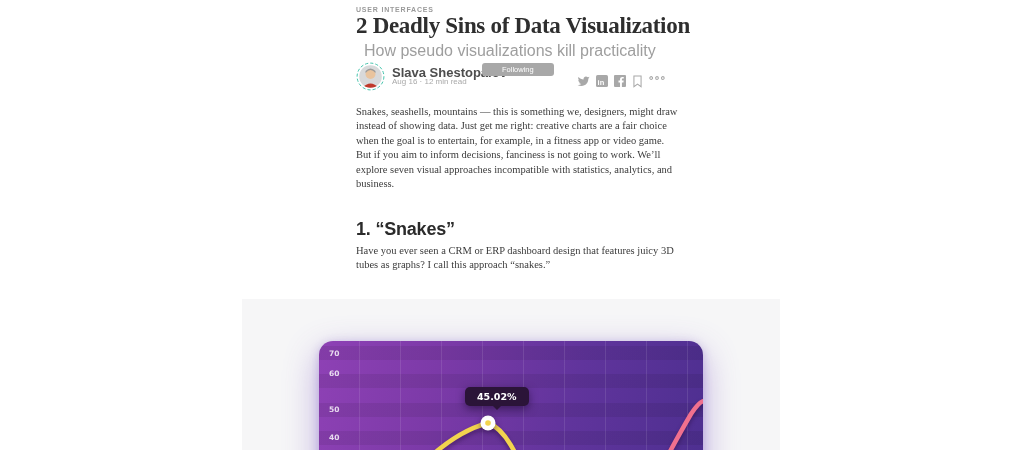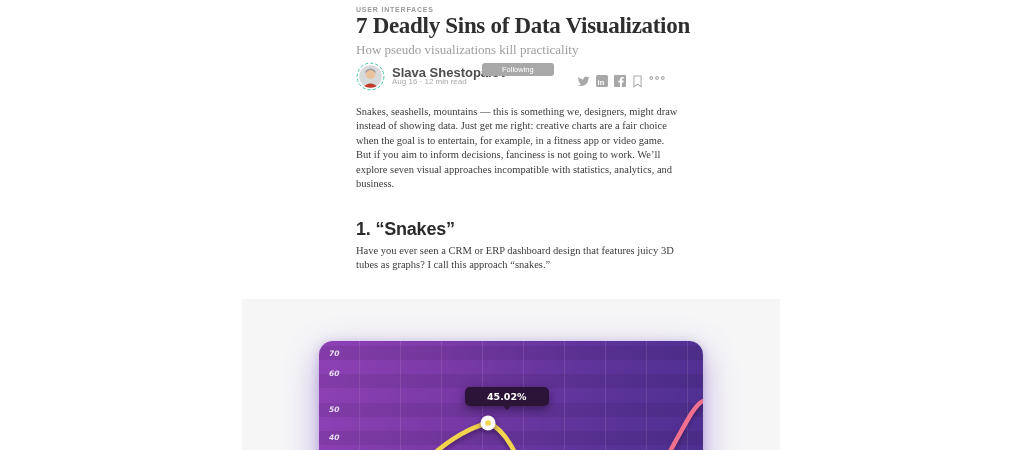--- a/index.html
+++ b/index.html
@@ -7,21 +7,21 @@
               font-family:"Liberation Sans", sans-serif; }
   .page { position:relative; width:1024px; height:450px; background:#ffffff; }
 
   .content { position:absolute; left:356px; top:0; width:311px; }
 
   .kicker { position:absolute; top:6px; left:0; font-size:7px; letter-spacing:0.8px;
             color:#9a9a9a; font-weight:bold; text-transform:uppercase; text-decoration:none; cursor:pointer; }
   .title  { position:absolute; top:13px; left:0; white-space:nowrap;
             font-family:"Liberation Serif", serif; font-weight:600; font-size:23px;
             letter-spacing:-0.3px; color:#2e2e2e; }
-  .subtitle { position:absolute; top:42px; left:0; font-size:13px; color:#9e9e9e;font-family:Liberation Serif, serif; }
+  .subtitle { position:absolute; top:42px; left:8px; font-size:16px; color:#9e9e9e; }
 
   .author-row { position:absolute; top:62px; left:0; width:311px; height:30px; }
   .avatar { position:absolute; left:0; top:0; width:29px; height:29px; cursor:pointer; }
   .author-name { position:absolute; left:36px; top:3px; font-size:13px; font-weight:bold;
                  color:#4d4d4d; cursor:pointer; }
   .follow-badge { position:absolute; left:126px; top:1px; background:#a8a8a8; color:#ffffff;
                   font-size:7.5px; padding:2px 20px; border-radius:3px; cursor:pointer;text-align:right; }
   .author-meta { position:absolute; left:36px; top:15px; font-size:8px; color:#a9a9a9; }
 
   .share-row { position:absolute; right:2px; top:13px; display:flex; gap:5px; align-items:center; }
@@ -39,40 +39,40 @@
   .figure { position:absolute; left:242px; top:299px; width:538px; height:151px;
             background:#f6f6f7; overflow:hidden; cursor:pointer; }
   .chart { position:absolute; left:77px; top:42px; width:384px; height:140px;
            border-radius:14px 14px 0 0; overflow:hidden;
            background:
              repeating-linear-gradient(90deg, transparent 0 40px, rgba(255,255,255,0.10) 40px 41px),
              repeating-linear-gradient(180deg, transparent 0 5px, rgba(0,0,0,0.075) 5px 19.15px, transparent 19.15px 28.3px),
              linear-gradient(102deg, #8e41b5 0%, #7c3aa8 30%, #60349c 65%, #4d2f90 100%);
            box-shadow:0 12px 34px rgba(113,72,190,0.45), 0 2px 10px rgba(113,72,190,0.30); }
   .ytick { position:absolute; left:10px; font-size:7.5px; font-weight:600;
-           color:rgba(255,255,255,0.82); font-family:"DejaVu Sans", sans-serif;font-style:italic; }
+           color:rgba(255,255,255,0.82); font-family:"DejaVu Sans", sans-serif; }
   .ytick.t0 { top:8px; } .ytick.t1 { top:28px; } .ytick.t2 { top:64px; } .ytick.t3 { top:92px; }
 
   .chart-svg { position:absolute; left:0; top:0; }
 
   .tooltip { position:absolute; left:146px; top:46px; background:#2b1438; color:#ffffff;
              font-family:"DejaVu Sans", sans-serif; font-size:9.5px; font-weight:bold;
-             padding:4px 22px; border-radius:5px; box-shadow:0 3px 8px rgba(20,5,35,0.5); }
+             padding:4px 12px; border-radius:5px; box-shadow:0 3px 8px rgba(20,5,35,0.5); }
   .tooltip:after { content:""; position:absolute; top:100%; left:50%; margin-left:-4px;
                    border:4px solid transparent; border-top-color:#2b1438; }
 </style>
 </head>
 <body>
 
 <div class="page">
   <div class="content">
 
     <a class="kicker">USER INTERFACES</a>
 
-    <h1 class="title">7 Deadly Sins of Data Visualization</h1>
+    <h1 class="title">2 Deadly Sins of Data Visualization</h1>
 
     <div class="subtitle">How pseudo visualizations kill practicality</div>
 
     <div class="author-row">
       <span class="avatar">
         <svg width="29" height="29" viewBox="0 0 29 29">
           <circle cx="14.5" cy="14.5" r="13.4" fill="none" stroke="#45c4ad" stroke-width="1" stroke-dasharray="3.2,2"></circle>
           <clipPath id="avclip">
               <circle cx="14.5" cy="14.5" r="11.3"></circle>
             </clipPath>

